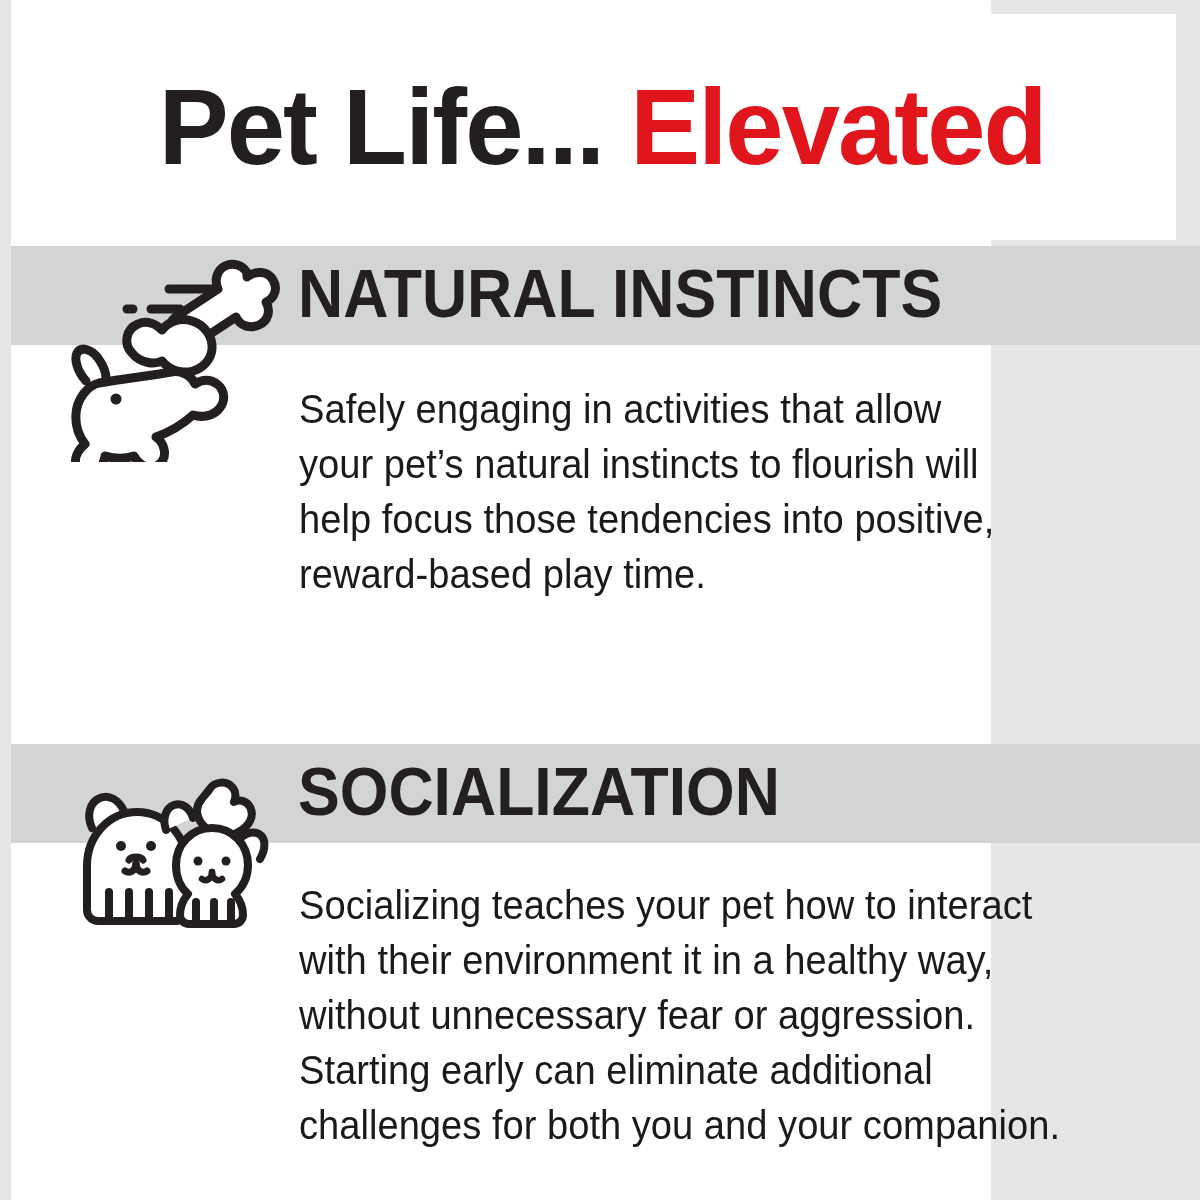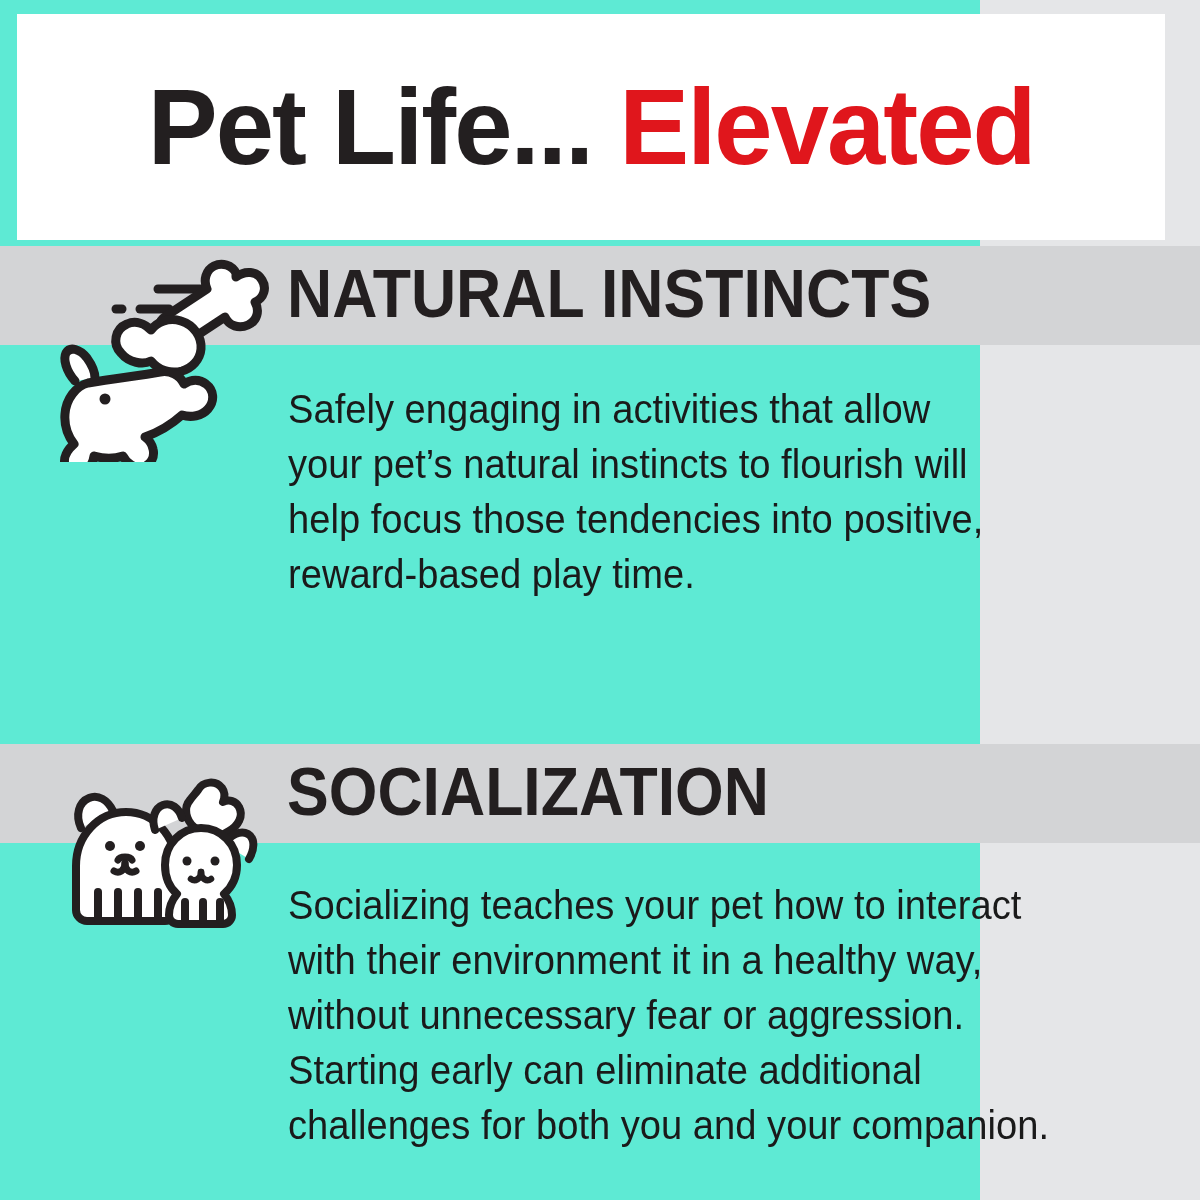--- a/index.html
+++ b/index.html
@@ -5,21 +5,22 @@
   * { margin:0; padding:0; box-sizing:border-box; }
   html, body {
     width:1200px; height:1200px;
     background:#e5e6e8;
     font-family:"Liberation Sans", sans-serif;
     overflow:hidden;
   }
   .page {
     position:relative;
     width:980px; height:1200px;
-    background:#5eead4;
+    background:#ffffff;
+    margin-left:11px;
   }
 
   
   .brand-box {
     position:absolute;
     left:17px; top:14px;
     width:1148px; height:226px;
     background:#ffffff;
     display:flex;
     align-items:center;

